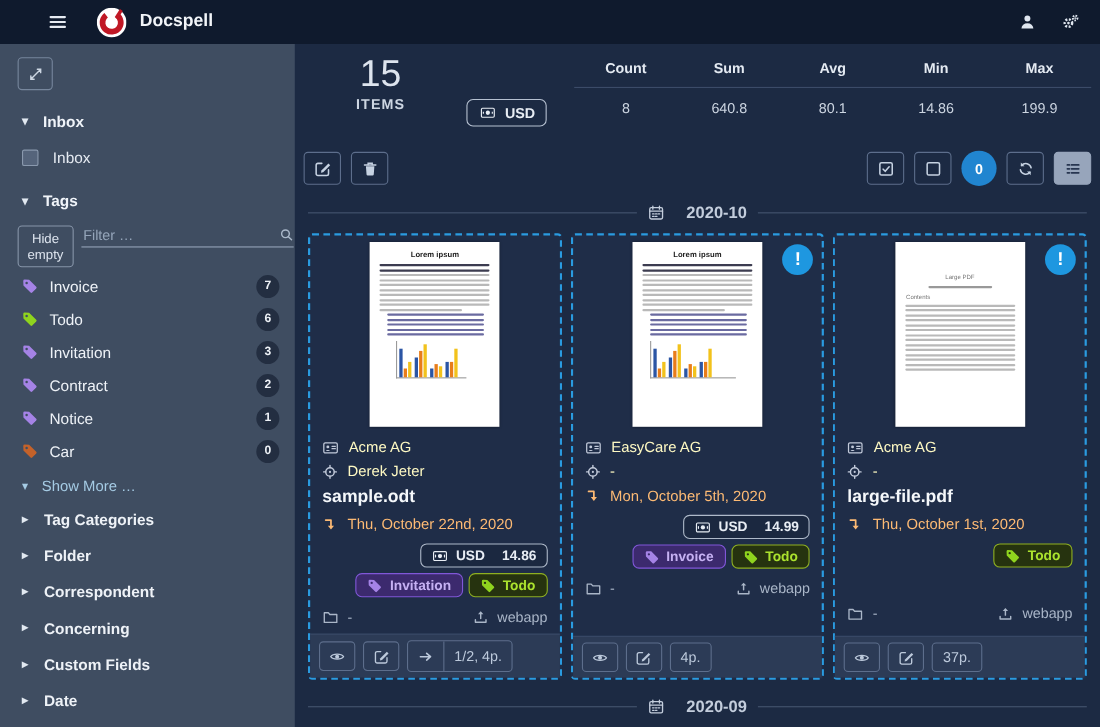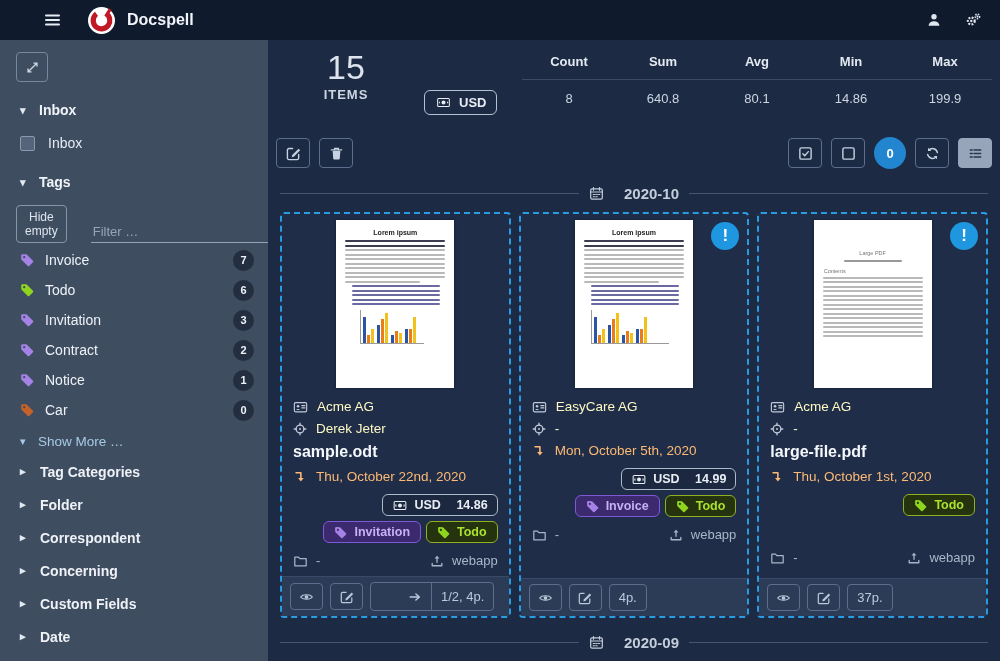--- a/index.html
+++ b/index.html
@@ -23,21 +23,21 @@
   
   .sidebar { position:absolute; top:40px; left:0; width:268px; bottom:0; background:#3f4d61; overflow:hidden; }
   .expand-btn { margin:12px 0 0 16px; width:32px; height:30px; border:1px solid #77879d; border-radius:4px;
     background:transparent; color:#cdd7e3; display:flex; align-items:center; justify-content:center; cursor:pointer; }
   .side-header { display:flex; align-items:center; gap:9px; font-weight:bold; font-size:14px;
     color:#f0f4f9; margin:17px 0 0 20px; height:22px; cursor:pointer; }
   .chev { font-size:11px; color:#e2e9f1; width:10px; }
   .checkbox-row { display:flex; align-items:center; gap:13px; margin:11px 0 0 20px; height:22px;
     font-size:14px; color:#e6ebf2; cursor:pointer; }
   .cb { width:15px; height:15px; background:#55647b; border:1px solid #8a99ae; border-radius:2px; }
-  .tags-controls { display:flex; align-items:flex-end; margin:12px 14px 2px 16px; gap:24px; }
+  .tags-controls { display:flex; align-items:flex-start; margin:12px 14px 2px 16px; gap:7px; }
   .hide-empty-btn { font-size:12px; color:#dde4ee; background:transparent; border:1px solid #8795a9;
     border-radius:4px; padding:4px 8px; cursor:pointer; font-family:inherit; }
   .filter-wrap { flex:1; display:flex; align-items:center; border-bottom:1px solid #93a3b8; padding-bottom:2px; }
   .filter-wrap input { flex:1; background:transparent; border:none; outline:none; font-size:13px;
     color:#22c55e; font-family:inherit; min-width:0; }
   .filter-wrap input::placeholder { color:#95a5ba; }
   .filter-wrap .sicon { color:#aab8ca; }
   .tag-row { display:flex; align-items:center; margin:0 14px 0 20px; height:30px; gap:11px; cursor:pointer; }
   .tag-row .tlabel { font-size:14px; color:#eef2f7; flex:1; }
   .count-badge { min-width:21px; height:21px; border-radius:11px; background:#232e41; color:#eef2f7;
@@ -108,21 +108,21 @@
     font-size:12.5px; font-weight:bold; }
   .tag-pill.purple { background:#3c2a6e; border:1px solid #8057d8; color:#c6b1f3; }
   .tag-pill.green { background:#26330f; border:1px solid #8fb021; color:#abe22e; }
   .meta-row { display:flex; align-items:center; margin-top:10px; padding-bottom:8px; font-size:13px; color:#aab6c8; }
   .meta-row .m { display:flex; align-items:center; gap:8px; }
   .meta-row .right { margin-left:auto; }
   .cfooter { margin-top:auto; background:#2c3b56; border-top:1px solid #394a68; padding:5px 8px;
     display:flex; align-items:center; gap:7px; }
   .fbtn { min-width:33px; height:27px; border:1px solid #5d6e8c; border-radius:4px; background:transparent;
     color:#bcc9db; display:flex; align-items:center; justify-content:center; cursor:pointer; }
-  .pgroup { display:flex; align-items:stretch; border:1px solid #5d6e8c; border-radius:4px; overflow:hidden;padding-left:28px; }
+  .pgroup { display:flex; align-items:stretch; border:1px solid #5d6e8c; border-radius:4px; overflow:hidden; }
   .pgroup .part { display:flex; align-items:center; padding:0 9px; height:27px; color:#bcc9db; font-size:13px; }
   .pgroup .part + .part { border-left:1px solid #5d6e8c; }
   .pages-box { border:1px solid #5d6e8c; border-radius:4px; height:27px; display:flex; align-items:center;
     padding:0 9px; color:#bcc9db; font-size:13px; }
 </style>
 </head>
 <body>
 
 <div class="navbar">
   <div class="nav-burger">

